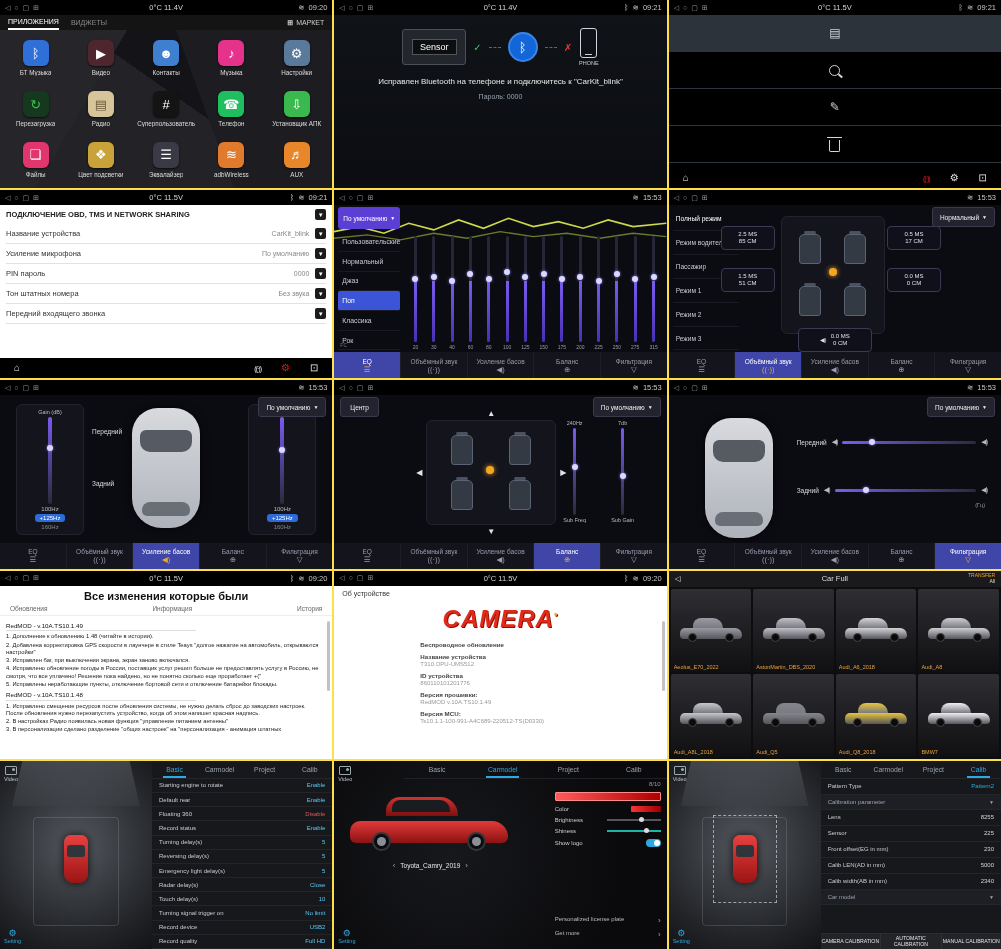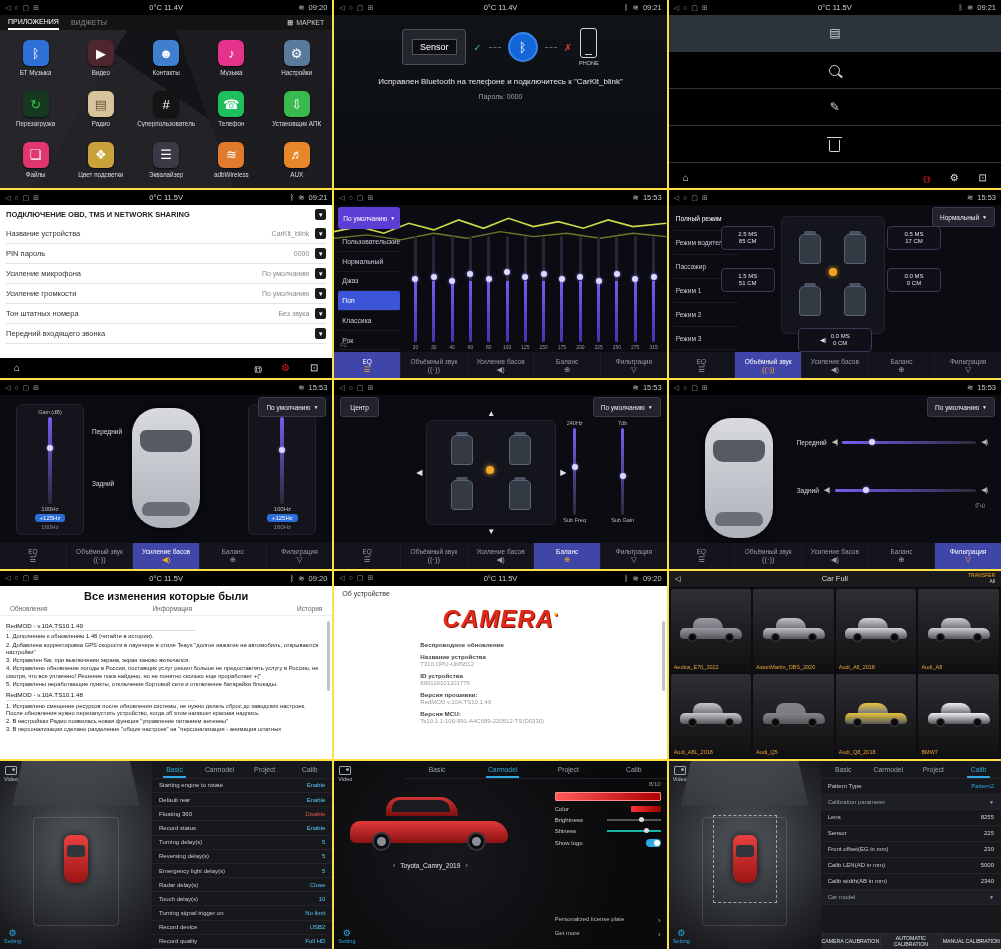--- a/index.html
+++ b/index.html
@@ -401,32 +401,27 @@
       <span>ПОДКЛЮЧЕНИЕ OBD, TMS И NETWORK SHARING</span>
       <span class="dbox">▼</span>
     </div>
     <div class="rows">
       <div class="orow">
           <span class="lab">Название устройства</span>
           <span class="val">CarKit_blink</span>
           <span class="dbox">▼</span>
         </div>
       <div class="orow">
-          <span class="lab">PIN пароль</span>
-          <span class="val">0000</span>
-          <span class="dbox">▼</span>
-        </div>
-      <div class="orow">
           <span class="lab">Усиление микрофона</span>
           <span class="val">По умолчанию</span>
           <span class="dbox">▼</span>
         </div>
       <div class="orow">
-          <span class="lab">Усиление громкости</span>
-          <span class="val">По умолчанию</span>
+          <span class="lab">PIN пароль</span>
+          <span class="val">0000</span>
           <span class="dbox">▼</span>
         </div>
       <div class="orow">
           <span class="lab">Тон штатных номера</span>
           <span class="val">Без звука</span>
           <span class="dbox">▼</span>
         </div>
       <div class="orow">
           <span class="lab">Передний входящего звонка</span>
           <span class="val"></span>

